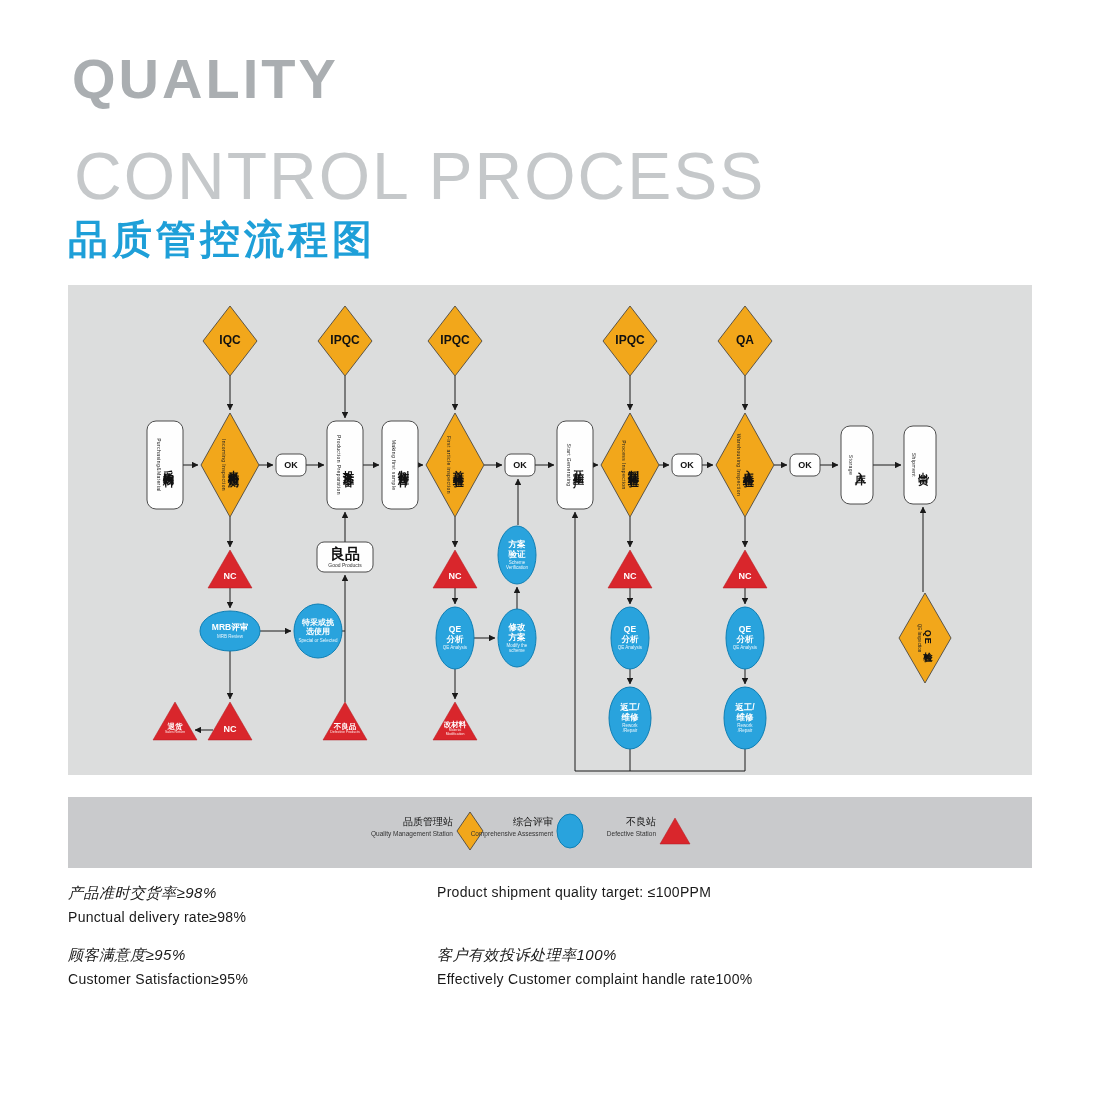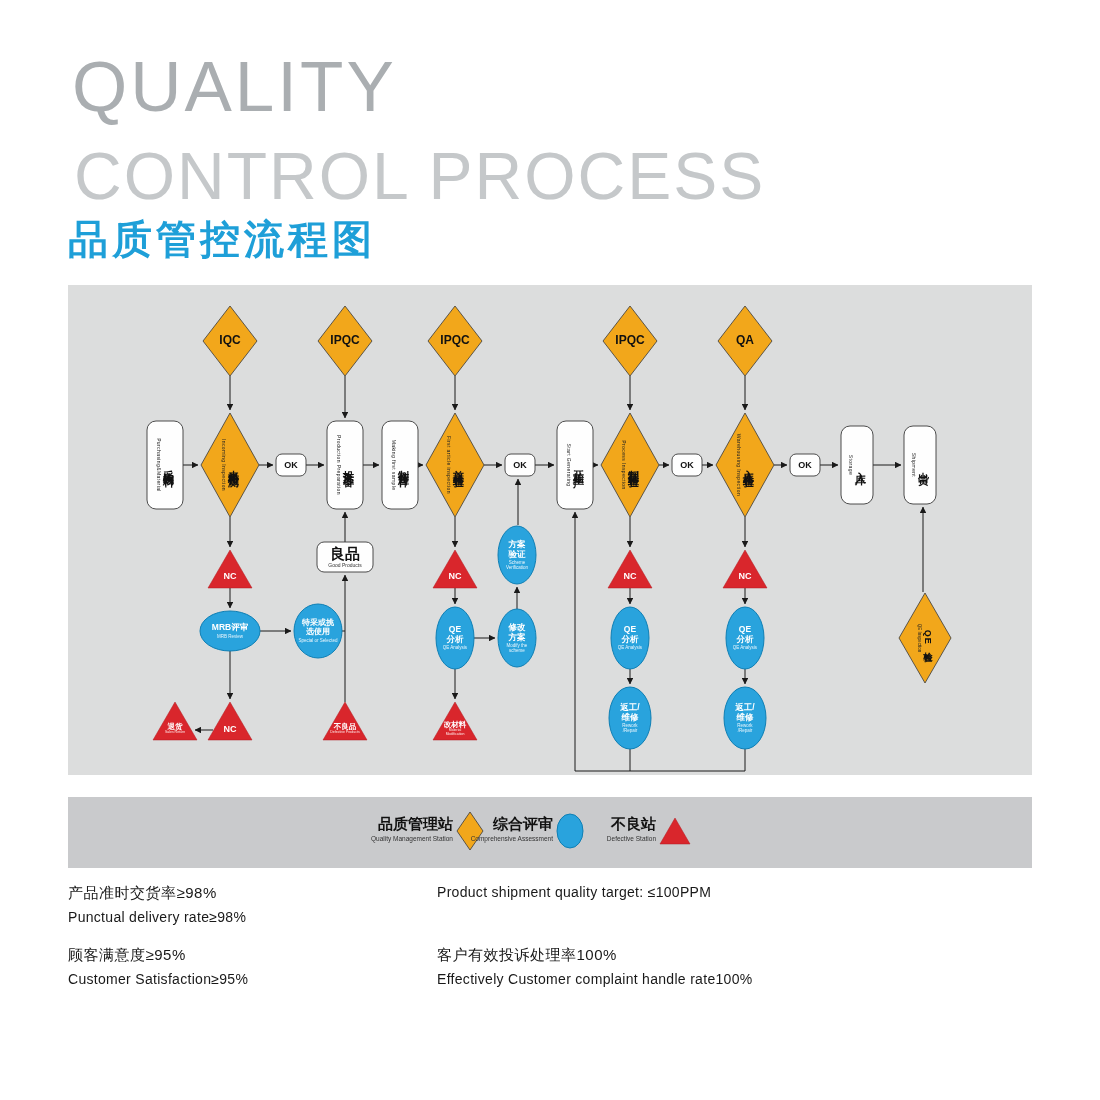--- a/index.html
+++ b/index.html
@@ -1,17 +1,17 @@
 <!DOCTYPE html>
 <html><head>
 <meta charset="utf-8">
 <style>
   html,body{margin:0;padding:0;background:#ffffff;font-family:"Liberation Sans","DejaVu Sans",sans-serif;}
   .page{position:relative;width:1100px;height:1100px;background:#fff;overflow:hidden;}
-  .title-en1{position:absolute;left:72px;top:46px;font-size:71px;font-weight:normal;color:#aaaeb1;letter-spacing:3px;}
+  .title-en1{position:absolute;left:72px;top:46px;font-size:56px;font-weight:bold;color:#aaaeb1;letter-spacing:3px;}
   .title-en2{position:absolute;left:74px;top:138px;font-size:66px;font-weight:normal;color:#c5c8ca;letter-spacing:2px;}
   .title-zh{position:absolute;left:68px;top:212px;font-size:40px;font-weight:bold;color:#1e9fd8;letter-spacing:4px;}
   .flow{position:absolute;left:68px;top:285px;width:964px;height:490px;background:#dcdddd;}
   .legendband{position:absolute;left:0;top:512px;width:964px;height:71px;background:#c9cacc;}
   svg.diagram{position:absolute;left:0;top:0;}
   .lbl{position:absolute;transform:translate(-50%,-50%);display:flex;flex-direction:column;align-items:center;justify-content:center;text-align:center;line-height:1.12;color:#111;pointer-events:none;}
   .hflex{flex-direction:row;gap:1px;}
   .vspan{writing-mode:vertical-rl;}
   .zh-v{font-size:11px;font-weight:bold;letter-spacing:2px;}
   .en-v{font-size:5px;color:#222;letter-spacing:.4px;}
@@ -20,24 +20,24 @@
   .badge{font-size:12px;font-weight:bold;}
   .ok{font-size:9px;font-weight:bold;}
   .nc{font-size:9px;font-weight:bold;color:#fff;}
   .gzh{font-size:15px;font-weight:bold;}
   .gen{font-size:5px;color:#333;}
   .bzh{font-size:8.5px;font-weight:bold;color:#fff;overflow-wrap:anywhere;}
   .ben{font-size:4.5px;color:#eaf6fd;overflow-wrap:anywhere;margin-top:1px;}
   .rzh{font-size:7.5px;font-weight:bold;color:#fff;}
   .ren{font-size:3.5px;color:#ffe9e9;overflow-wrap:anywhere;}
   .lg{position:absolute;text-align:right;color:#111;}
-  .lg .z{font-size:15px;font-weight:bold;}
+  .lg .z{font-size:10px;font-weight:normal;}
   .lg .e{font-size:6.5px;color:#333;line-height:1.25;margin-top:1px;}
   .stat{position:absolute;color:#191919;}
-  .stat .z{font-size:15px;margin-bottom:6px;letter-spacing:.5px;}
+  .stat .z{font-size:15px;margin-bottom:6px;letter-spacing:.5px;font-style:italic;}
   .stat .e{font-size:14px;letter-spacing:.3px;}
 </style>
 </head>
 <body>
 
 <div class="page">
 
   <div class="title-en1">QUALITY</div>
   <div class="title-en2">CONTROL PROCESS</div>
   <div class="title-zh">品质管控流程图</div>

